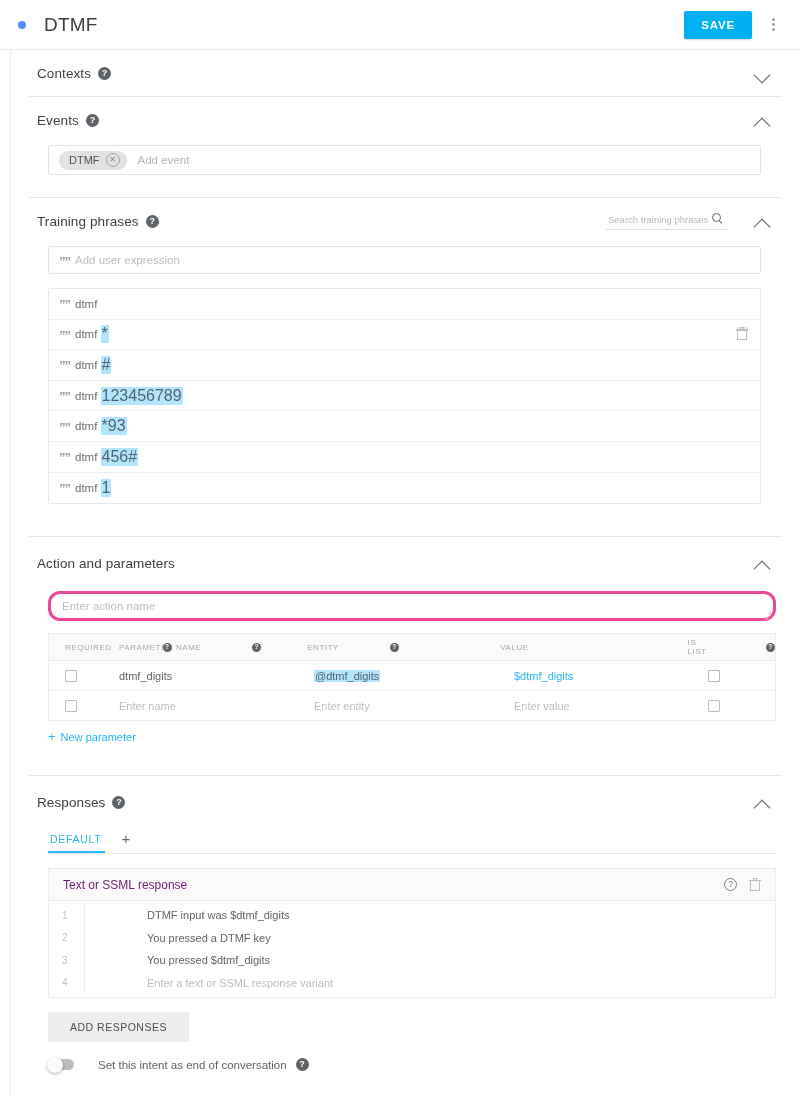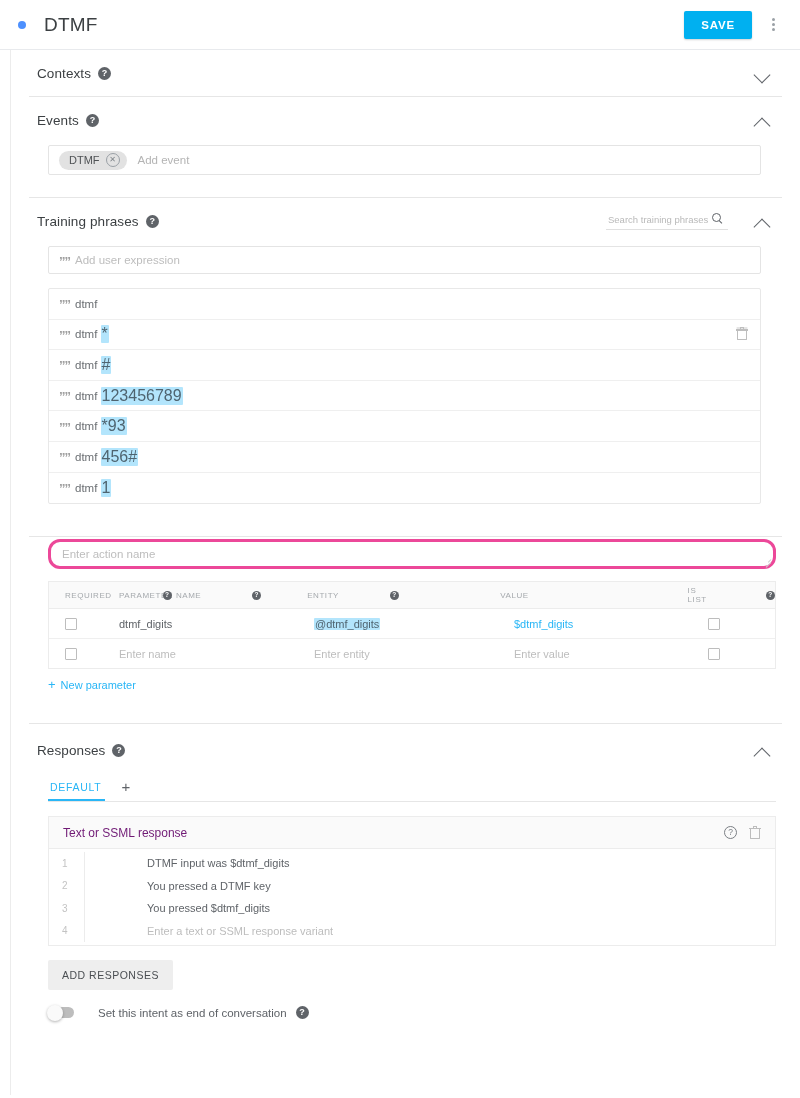--- a/index.html
+++ b/index.html
@@ -531,21 +531,21 @@
   .resp-text.muted { color: #bdbdbd; }
 
   .add-responses {
     margin: 14px 0 0 11px;
     background: #eeeeee;
     border: none;
     font-family: inherit;
     font-size: 10.5px;
     letter-spacing: .5px;
     color: #4a4e52;
-    padding: 9px 14px;
+    padding: 9px 22px;
     border-radius: 2px;
     cursor: pointer;
   }
 
   .eoc-row {
     display: flex;
     align-items: center;
     margin: 16px 0 0 11px;
   }
   .toggle {
@@ -675,20 +675,25 @@
           <span class="tp-text">dtmf </span>
             <span class="hl">1</span>
         </div>
       </div>
       <div style="height:32px"></div>
     </div>
 
     <div class="block-gap"></div>
 
     <div class="section">
+      <div class="section-head" style="height:52px">
+        <span class="section-title">Action and parameters</span>
+        <span class="head-spacer"></span>
+        <span class="chevron up"></span>
+      </div>
 
       <div class="action-input">
         <span>Enter action name</span>
         <span class="resize-grip"></span>
       </div>
 
       <div class="param-table">
         <div class="thead">
           <div class="th c-required">
             <span>REQUIRED</span>

